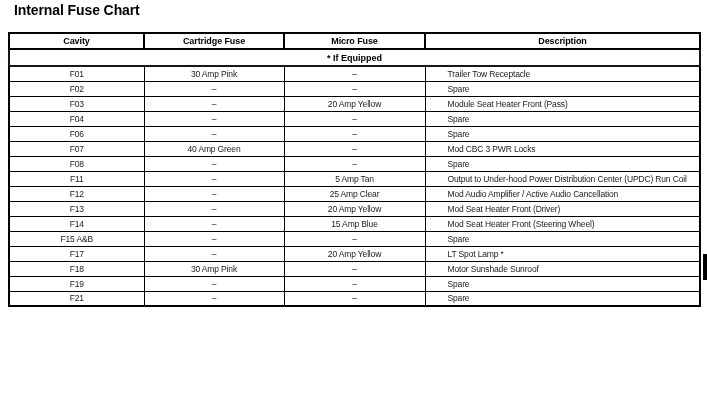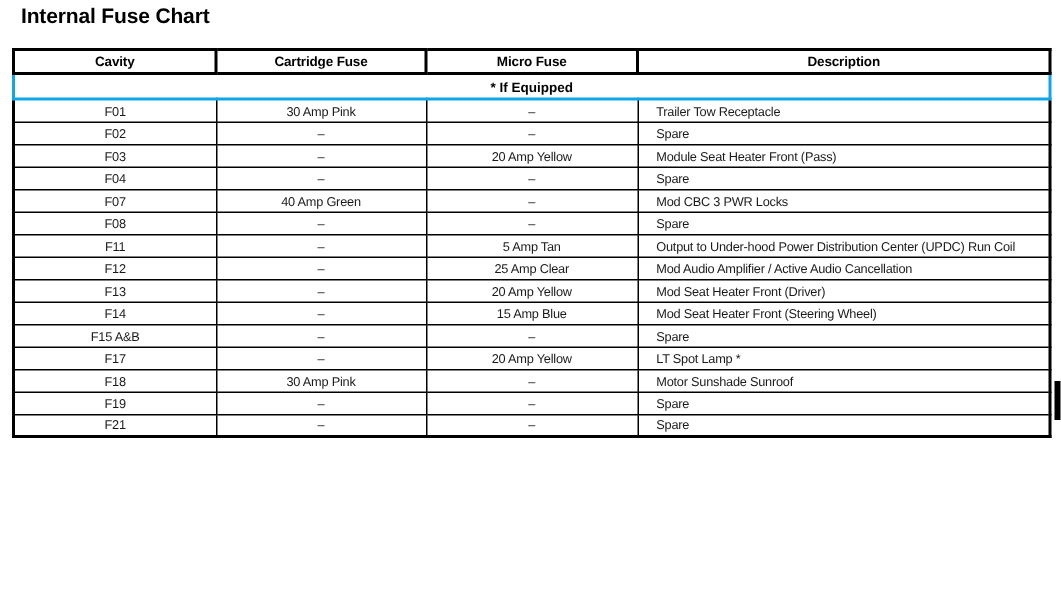--- a/index.html
+++ b/index.html
@@ -34,21 +34,21 @@
     font-size: 9px;
     font-weight: bold;
     height: 16px;
     text-align: center;
     vertical-align: middle;
     padding: 0;
     color: #000;
     letter-spacing: -0.1px;
   }
   .fuse-table td.note {
-    border: 2px solid #0ea5e9;
+    border: 2px solid #0f172a;
     font-size: 9px;
     font-weight: bold;
     height: 17px;
     text-align: center;
     vertical-align: middle;
     padding: 0;
     color: #000;
   }
   .fuse-table tbody td {
     border: 1px solid #000;
@@ -56,21 +56,21 @@
     height: 15px;
     text-align: center;
     vertical-align: middle;
     padding: 0;
     letter-spacing: -0.15px;
     white-space: nowrap;
     overflow: hidden;
   }
   .fuse-table tbody td.desc {
     text-align: left;
-    padding-left: 12px;
+    padding-left: 22px;
   }
   .edge-mark {
     position: absolute;
     left: 703px; top: 254px;
     width: 4px; height: 26px;
     background: #000;
   }
 </style>
 </head>
 <body>
@@ -114,20 +114,26 @@
         <td>20 Amp Yellow</td>
         <td class="desc">Module Seat Heater Front (Pass)</td>
       </tr>
       <tr>
         <td>F04</td>
         <td>–</td>
         <td>–</td>
         <td class="desc">Spare</td>
       </tr>
       <tr>
+        <td>F06</td>
+        <td>–</td>
+        <td>–</td>
+        <td class="desc">Spare</td>
+      </tr>
+      <tr>
         <td>F07</td>
         <td>40 Amp Green</td>
         <td>–</td>
         <td class="desc">Mod CBC 3 PWR Locks</td>
       </tr>
       <tr>
         <td>F08</td>
         <td>–</td>
         <td>–</td>
         <td class="desc">Spare</td>

